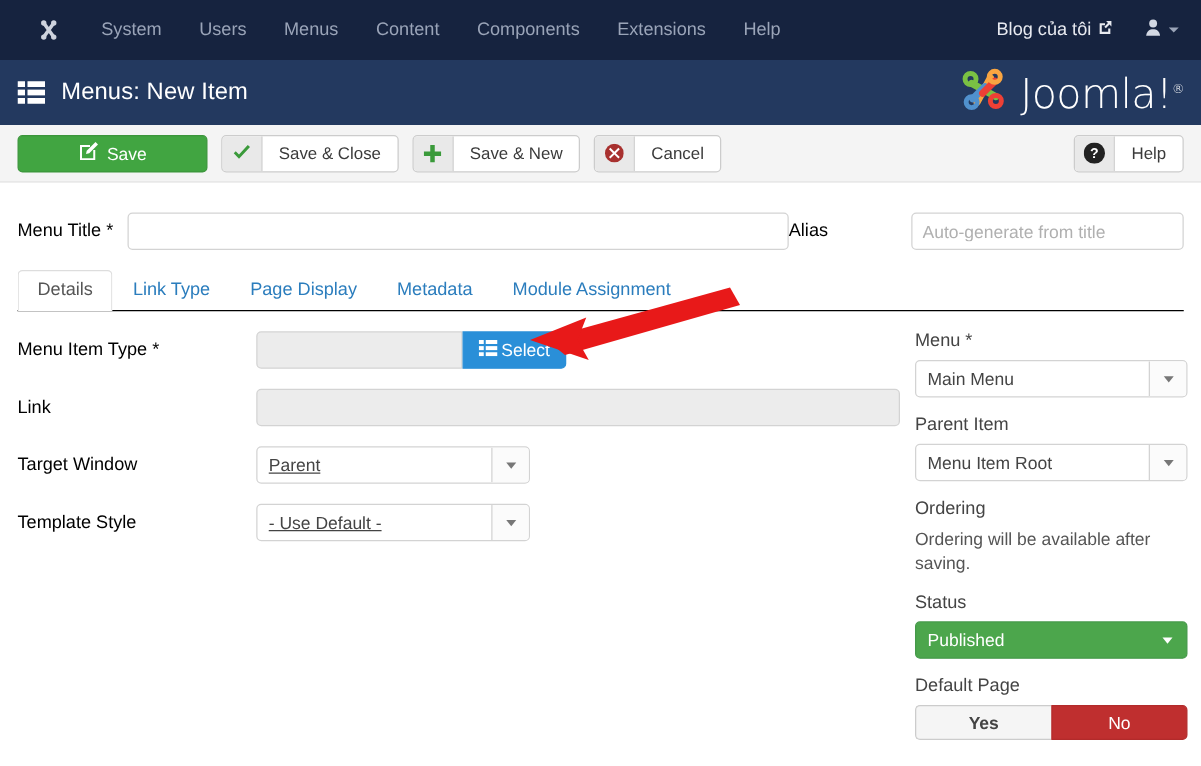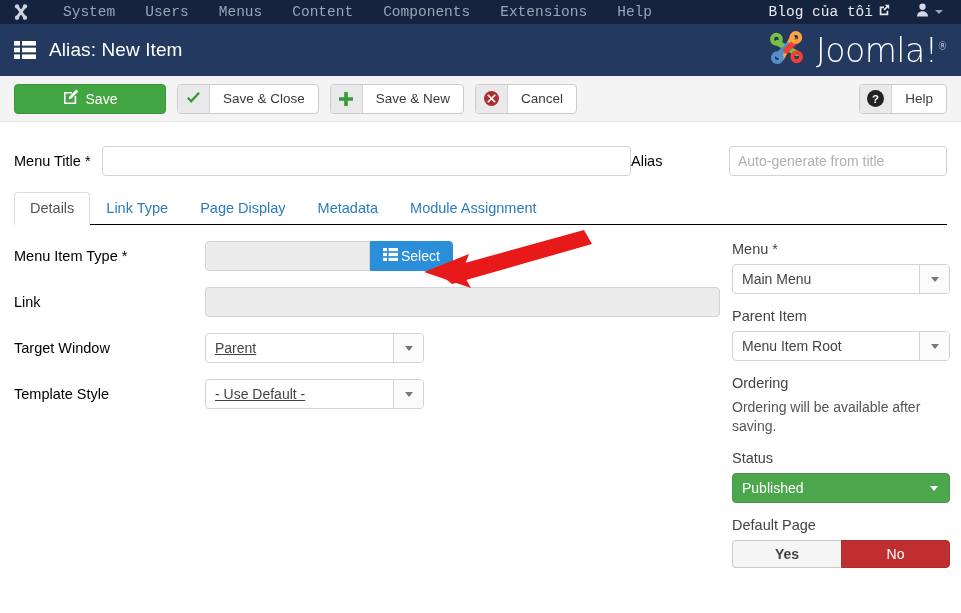--- a/index.html
+++ b/index.html
@@ -6,27 +6,26 @@
   html, body {
     margin: 0; padding: 0;
     width: 961px; height: 613px;
     background: #ffffff;
     font-family: "Liberation Sans", sans-serif;
     overflow: hidden;
   }
 
   
   #topbar {
-    height: 24px;
+    height: 48px;
     background: #16233f;
     display: flex;
     align-items: center;
-    padding: 0 14px 0 10px;
+    padding: 0 14px 0 28px;
     position: relative;
-    font-family: Liberation Mono, monospace;
   }
   #topbar .brand-mark {
     width: 22px; height: 22px;
     display: flex; align-items: center; justify-content: center;
     margin-right: 16px;
     flex: 0 0 auto;
   }
   #topbar .nav-items { display: flex; align-items: center; gap: 0; }
   .nav-item {
     color: #9aa4b8;
@@ -336,21 +335,21 @@
     <div class="hdr-icon">
       <svg width="22" height="20" viewBox="0 0 22 20">
         <rect x="0" y="1" width="6" height="4.6" fill="#ffffff"></rect>
         <rect x="8" y="1" width="14" height="4.6" fill="#ffffff"></rect>
         <rect x="0" y="7.7" width="6" height="4.6" fill="#ffffff"></rect>
         <rect x="8" y="7.7" width="14" height="4.6" fill="#ffffff"></rect>
         <rect x="0" y="14.4" width="6" height="4.6" fill="#ffffff"></rect>
         <rect x="8" y="14.4" width="14" height="4.6" fill="#ffffff"></rect>
       </svg>
     </div>
-    <div class="hdr-title">Alias: New Item</div>
+    <div class="hdr-title">Menus: New Item</div>
     <div class="logo">
       <span>
         <svg width="44" height="44" viewBox="0 0 100 100">
           <g stroke-width="13" fill="none" stroke-linecap="round">
             <path d="M38 72 L62 28" stroke="#f9a541"></path>
             <path d="M28 38 L72 62" stroke="#7ac143"></path>
             <path d="M30 66 L52 44" stroke="#5091cd"></path>
             <path d="M48 56 L70 34" stroke="#ee4035"></path>
             <circle cx="26" cy="30" r="10" stroke="#7ac143" stroke-width="9"></circle>
             <circle cx="70" cy="26" r="10" stroke="#f9a541" stroke-width="9"></circle>

